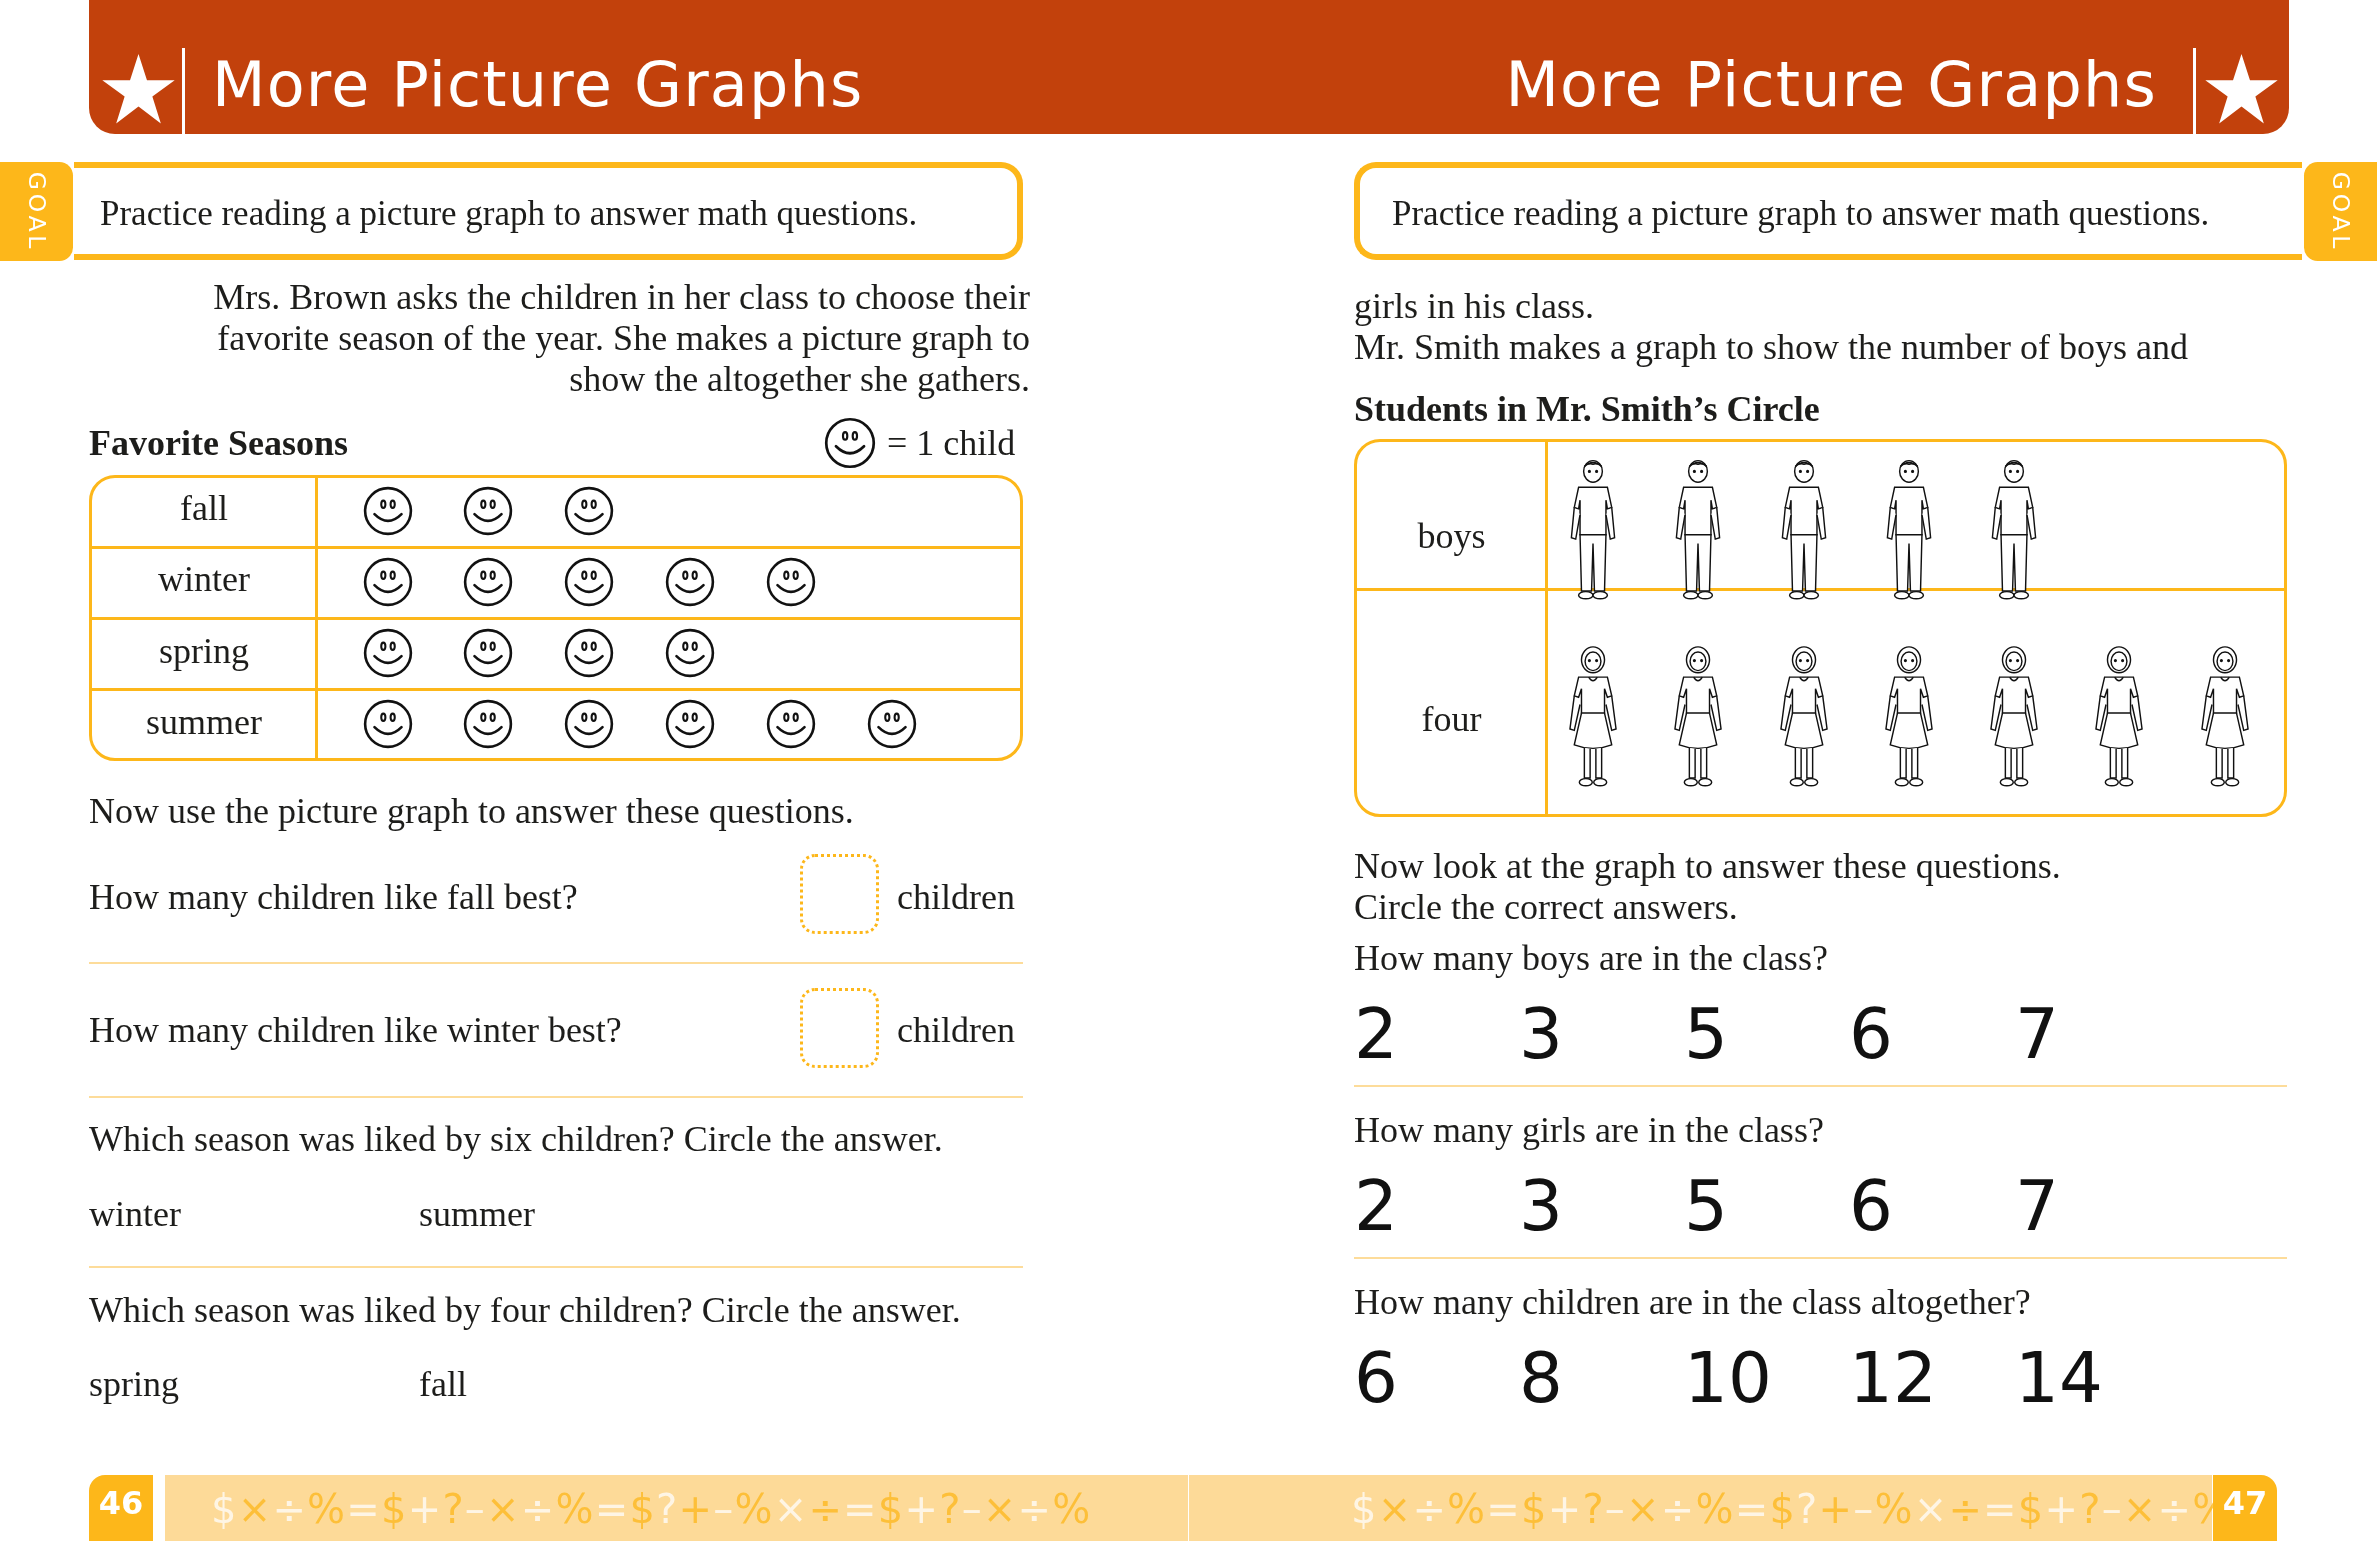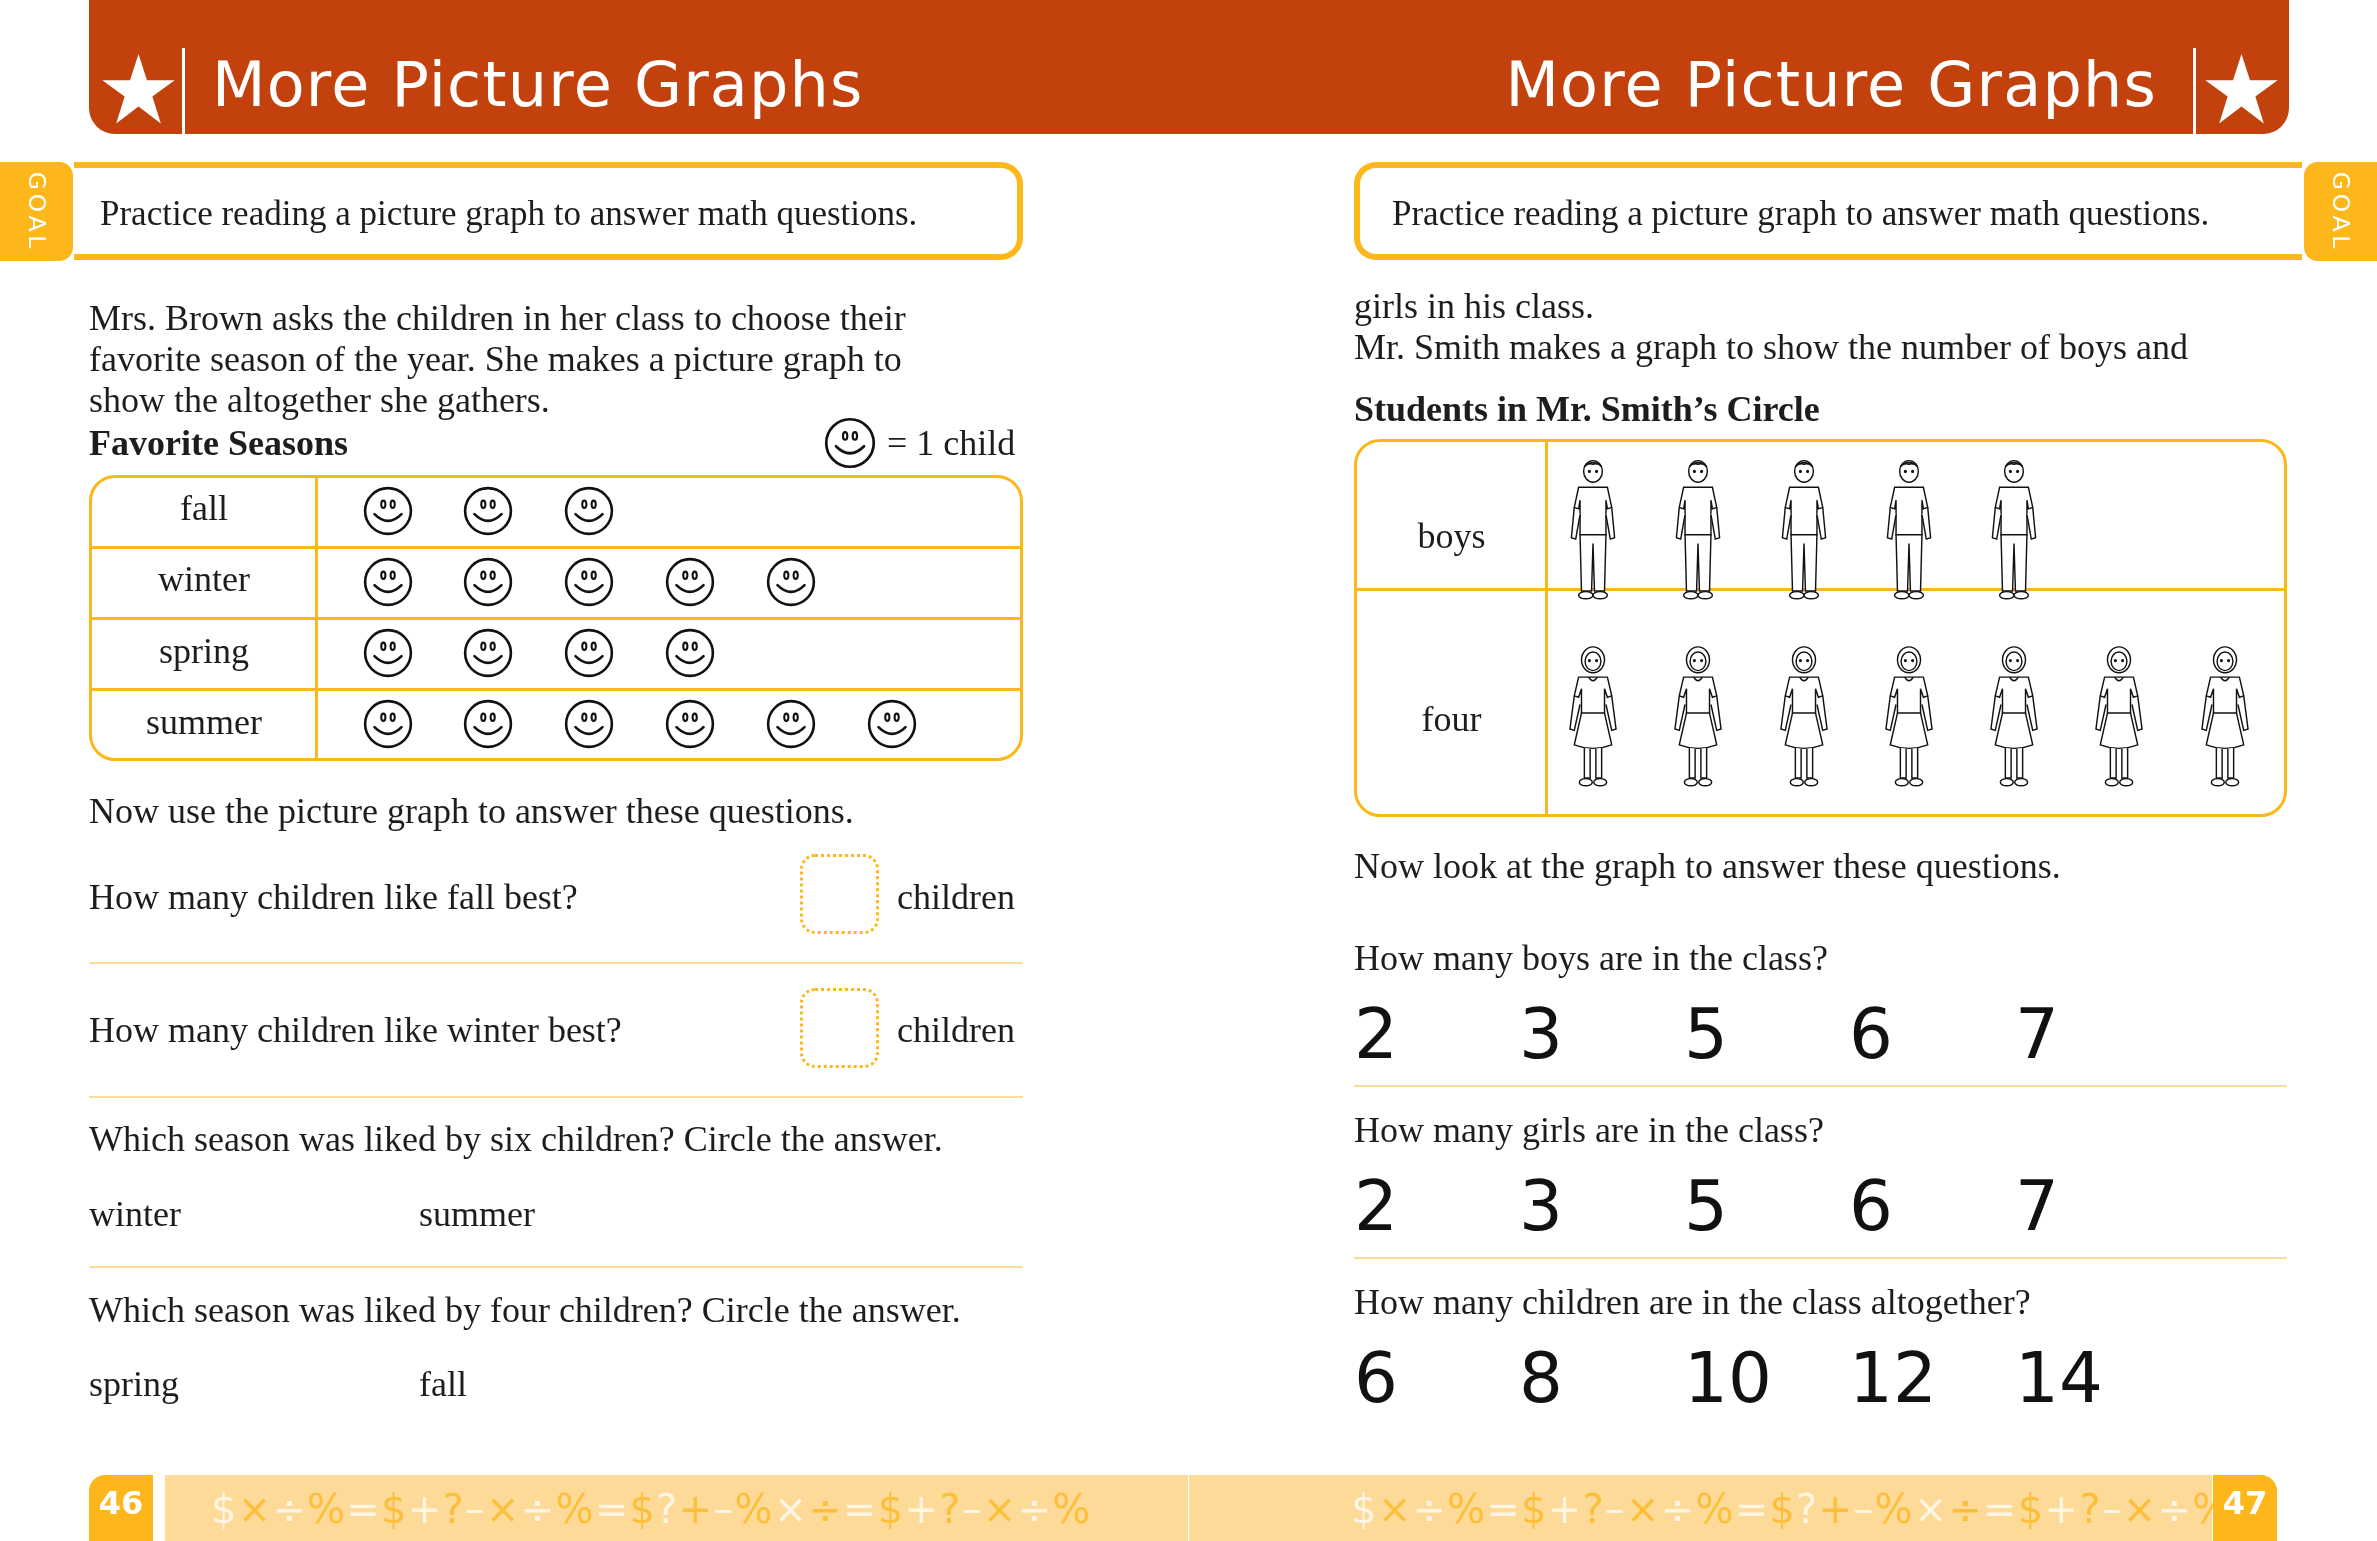--- a/index.html
+++ b/index.html
@@ -48,21 +48,21 @@
     <div class="hdr-title" style="left:123px;">More Picture Graphs</div>
   </div>
 
   <div class="goal-tab goal-tab-left">
     <div class="goal-word">GOAL</div>
   </div>
   <div class="goal-box goal-box-left">
     <div class="goal-text" style="left:26px;">Practice reading a picture graph to answer math questions.</div>
   </div>
 
-  <div class="para" style="left:89px; top:298px; width:941px;">
+  <div class="para" style="left:89px; top:277px; width:941px;text-align:right;">
     <div>Mrs. Brown asks the children in her class to choose their</div>
     <div>favorite season of the year. She makes a picture graph to</div>
     <div>show the altogether she gathers.</div>
   </div>
 
   <div class="para bold" style="left:89px; top:423px;">Favorite Seasons</div>
 
   <div>
     <svg class="smiley" style="left:823px; top:416px; width:54px; height:54px;" viewBox="0 0 100 100">
       <circle cx="50" cy="50" r="44" fill="#fff" stroke="#111" stroke-width="5"></circle>
@@ -441,20 +441,21 @@
           <ellipse cx="40" cy="192" rx="9" ry="5"></ellipse>
           <ellipse cx="60" cy="192" rx="9" ry="5"></ellipse>
           <circle cx="45" cy="23" r="1.2" fill="#111"></circle>
           <circle cx="55" cy="23" r="1.2" fill="#111"></circle>
         </g>
       </svg>
     </div>
 
   <div class="para" style="left:1354px; top:846px;">
     <div>Now look at the graph to answer these questions.</div>
+    <div>Circle the correct answers.</div>
   </div>
 
   <div class="para" style="left:1354px; top:938px;">How many boys are in the class?</div>
   <div>
     <div class="num" style="left:1354px; top:1000px;">2</div>
     <div class="num" style="left:1519px; top:1000px;">3</div>
     <div class="num" style="left:1684px; top:1000px;">5</div>
     <div class="num" style="left:1849px; top:1000px;">6</div>
     <div class="num" style="left:2015px; top:1000px;">7</div>
   </div>

